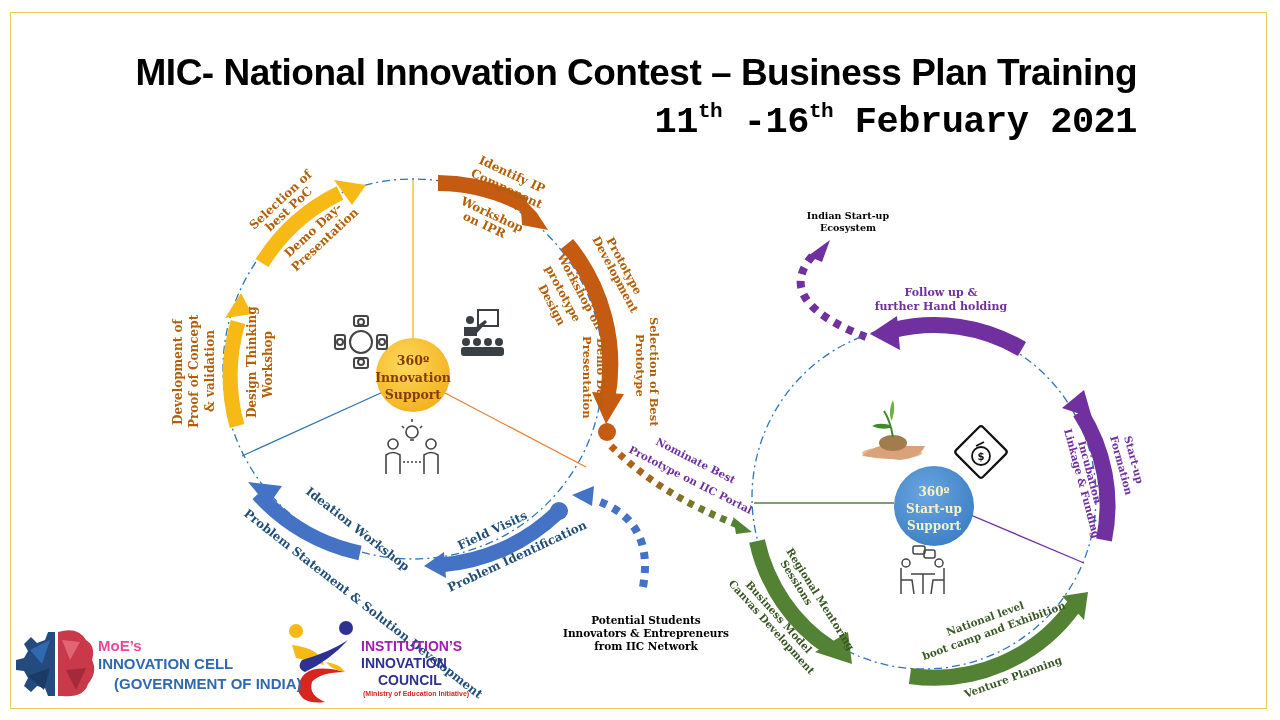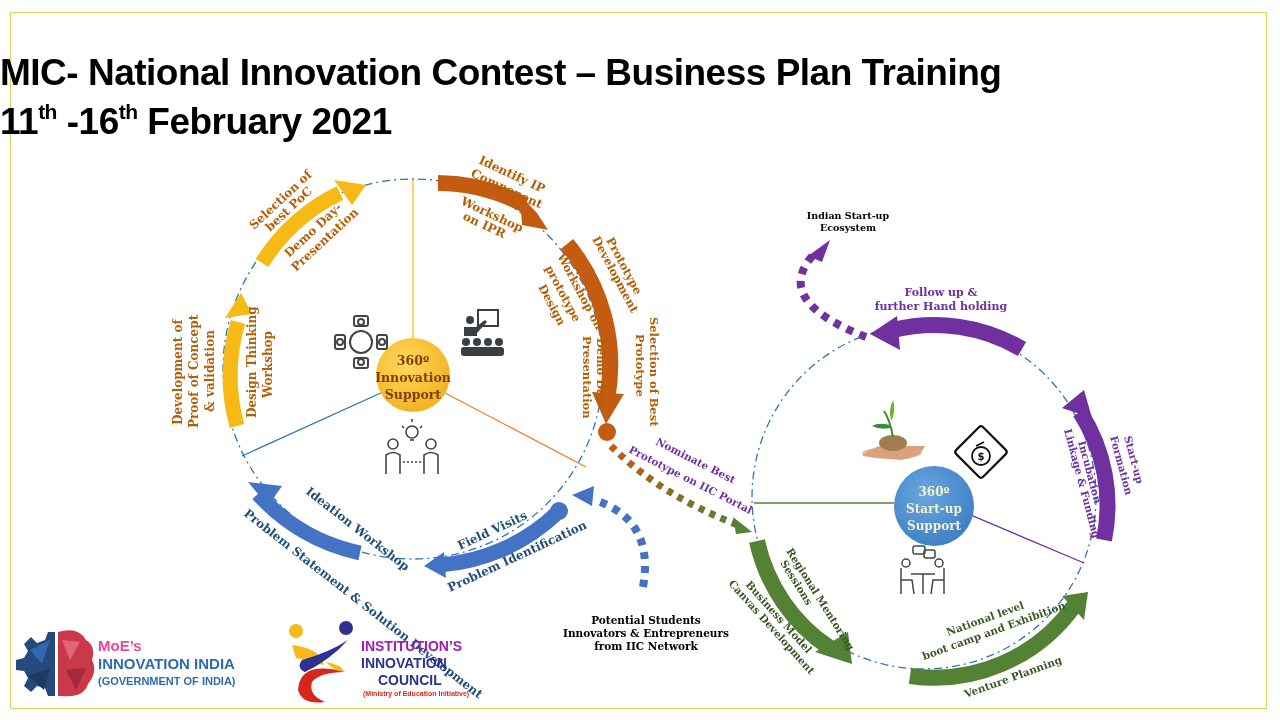--- a/index.html
+++ b/index.html
@@ -1,24 +1,24 @@
 <!DOCTYPE html>
 <html><head>
   <meta charset="utf-8">
   <style>
     html, body { margin: 0; padding: 0; background: #ffffff; }
     body { width: 1280px; height: 720px; position: relative; overflow: hidden;
            font-family: "DejaVu Serif", "Liberation Serif", serif; }
     .frame { position: absolute; left: 10px; top: 12px; width: 1257px; height: 697px;
              border: 1px solid #e2cf5a; box-sizing: border-box; }
-    .title { position: absolute; left: 0; width: 1137px; text-align: left;
+    .title { position: absolute; left: 0; width: 1137px; text-align: right;
              font-family: "Liberation Sans", sans-serif; font-weight: 700;
              color: #000; letter-spacing: -0.5px; }
     .title.l1 { top: 52px; font-size: 37px; }
-    .title.l2 { top: 100px; font-size: 37px; }
+    .title.l2 { top: 100px; font-size: 37px; font-family: Liberation Mono, monospace; }
     .title sup { font-size: 21px; vertical-align: 15px; }
     svg.diagram { position: absolute; left: 0; top: 0; }
     .lbl { font-family: "DejaVu Serif", serif; font-weight: 700; }
     .logo-text { position: absolute; font-family: "Liberation Sans", sans-serif; font-weight: 700; }
   </style>
 </head>
 <body>
 
 <div class="frame"></div>
 
@@ -257,19 +257,19 @@
     <circle cx="296" cy="631" r="7" fill="#f6b915"></circle>
     <circle cx="346" cy="628" r="7" fill="#2e3192"></circle>
     <path d="M 292 645 Q 320 648 324 665 Q 308 660 296 658 Z" fill="#f6b915"></path>
     <path d="M 348 640 Q 330 660 305 672 Q 296 668 302 660 Q 330 652 348 640 Z" fill="#2e3192"></path>
     <path d="M 345 672 Q 300 660 298 690 Q 302 705 325 702 Q 308 695 312 682 Q 320 672 345 672 Z" fill="#d7261e"></path>
     <path d="M 326 662 Q 340 664 345 672 Q 332 670 326 662 Z" fill="#f6b915"></path>
   </g>
 </svg>
 
 <div class="logo-text" style="left:98px; top:637px; font-size:15px; color:#ec4899;">MoE’s</div>
-<div class="logo-text" style="left:98px; top:655px; font-size:15px; color:#2f6ab0;">INNOVATION INDIA</div>
-<div class="logo-text" style="left:98px; top:675px; font-size:11px; color:#2f6ab0;">(GOVERNMENT OF INDIA)</div>
+<div class="logo-text" style="left:98px; top:655px; font-size:15px; color:#2f6ab0;">INNOVATION CELL</div>
+<div class="logo-text" style="left:114px; top:675px; font-size:15px; color:#2f6ab0;">(GOVERNMENT OF INDIA)</div>
 
 <div class="logo-text" style="left:361px; top:638px; font-size:14px; color:#a21caf;">INSTITUTION’S</div>
 <div class="logo-text" style="left:361px; top:655px; font-size:14px; color:#2e3192;">INNOVATION</div>
 <div class="logo-text" style="left:378px; top:672px; font-size:14px; color:#2e3192;">COUNCIL</div>
 <div class="logo-text" style="left:363px; top:690px; font-size:7px; color:#d7261e;">(Ministry of Education Initiative)</div>
 
 </body></html>

